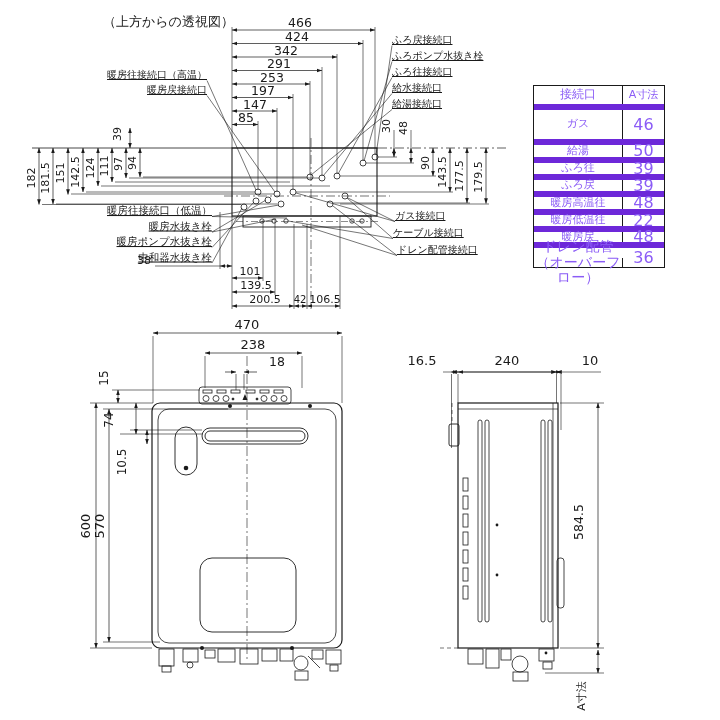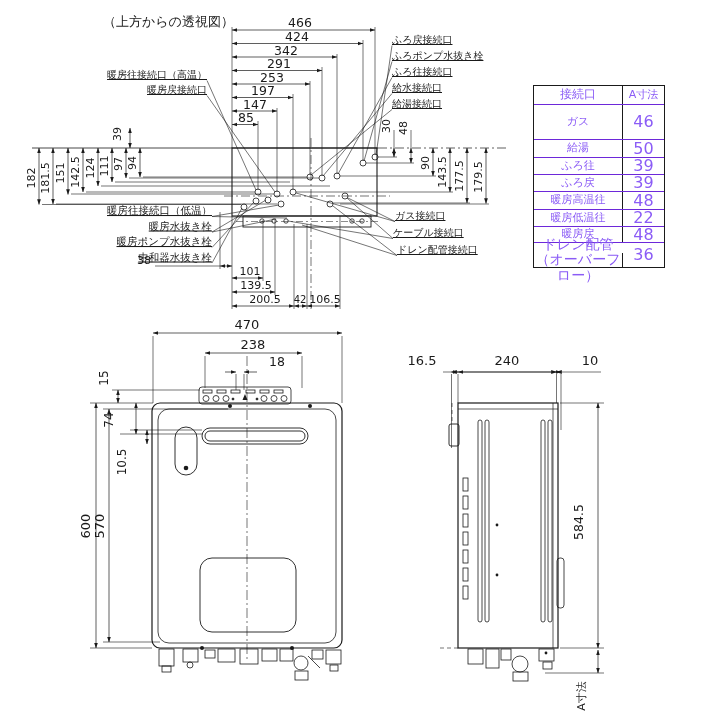--- a/index.html
+++ b/index.html
@@ -6,21 +6,21 @@
   #stage{position:relative;width:720px;height:720px;background:#ffffff;overflow:hidden;
          font-family:"DejaVu Sans",sans-serif;color:#8b5cf6;}
   svg text{fill:#1a1a1a;font-family:"DejaVu Sans",sans-serif;}
   .dimtxt{font-size:12.5px;}
   .dimtxt-s{font-size:11px;}
   .lbl{font-size:10px;text-decoration:underline;}
   .lbl-b{font-size:10.5px;text-decoration:underline;}
   
   #spec-table{position:absolute;left:533px;top:85px;width:132px;border:1.4px solid #1a1a1a;
               background:#fff;box-sizing:border-box;}
-  .trow{display:flex;width:100%;box-sizing:border-box;border-top:1px solid #6d28d9;}
+  .trow{display:flex;width:100%;box-sizing:border-box;border-top:6px solid #6d28d9;}
   .trow:first-child{border-top:none;}
   .tc{display:flex;align-items:center;justify-content:center;text-align:center;
       box-sizing:border-box;font-size:11px;line-height:1.1;}
   .tc1{width:89px;border-right:1px solid #1a1a1a;flex-direction:column;}
   .tc2{width:41px;font-size:16px;}
   .small-cell{font-size:14px;margin-top:10px;}
 </style>
 </head>
 <body>
 <div id="stage">

